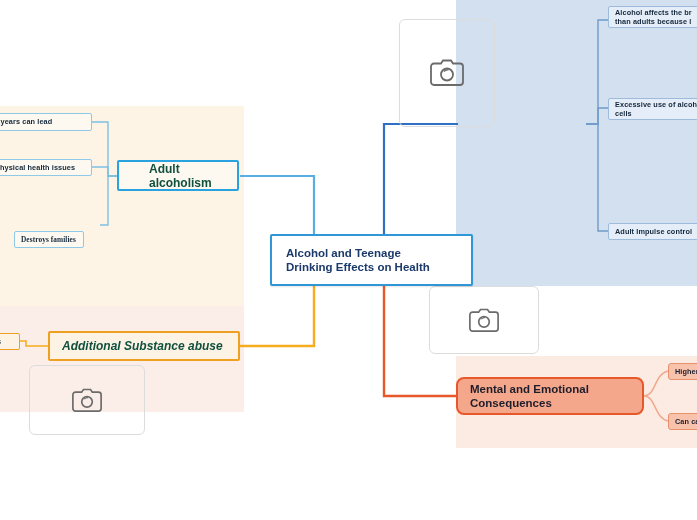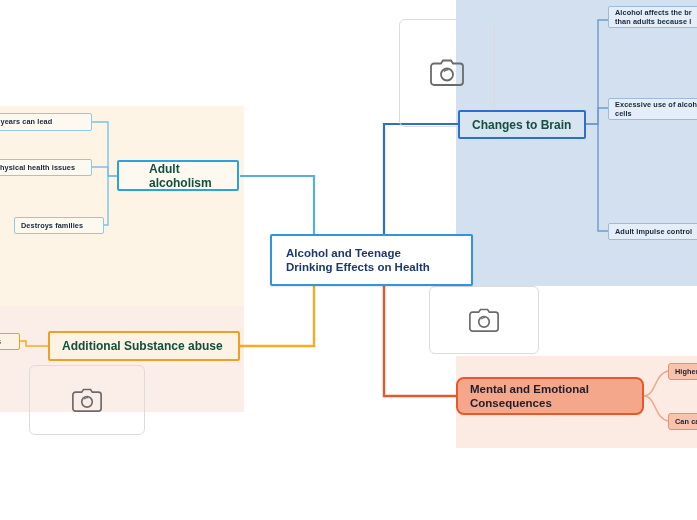--- a/index.html
+++ b/index.html
@@ -158,41 +158,38 @@
   <div class="node node-main main-blue-light" style="left:117px;top:160px;width:122px;height:31px;">
     <span>Adult alcoholism</span>
   </div>
 
   <div class="node node-sub sub-cream" style="left:-26px;top:113px;width:118px;height:18px;">
     <span>nage years can lead</span>
   </div>
   <div class="node node-sub sub-cream" style="left:-12px;top:159px;width:104px;height:17px;">
     <span>Physical health issues</span>
   </div>
-  <div class="node node-sub sub-cream" style="left:14px;top:217px;width:90px;height:17px;">
+  <div class="node node-sub sub-cream" style="left:14px;top:231px;width:70px;height:17px;font-family:Liberation Serif, serif;">
     <span>Destroys families</span>
   </div>
 
-  <div class="node node-main main-blue-dark" style="left:458px;top:110px;width:128px;height:29px;">
-    <span>Changes to Brain</span>
-  </div>
 
   <div class="node node-sub sub-blue" style="left:608px;top:6px;width:104px;height:22px;">
     <span>Alcohol affects the br
 than adults because l</span>
   </div>
   <div class="node node-sub sub-blue" style="left:608px;top:98px;width:104px;height:22px;">
     <span>Excessive use of alcoh
 cells</span>
   </div>
   <div class="node node-sub sub-blue" style="left:608px;top:223px;width:96px;height:17px;">
     <span>Adult Impulse control</span>
   </div>
 
-  <div class="node node-main main-amber" style="left:48px;top:331px;width:192px;height:30px;">
+  <div class="node node-main main-amber" style="left:48px;top:331px;width:192px;height:30px;font-style:italic;">
     <span>Additional Substance abuse</span>
   </div>
 
   <div class="node node-sub sub-amber" style="left:-22px;top:333px;width:42px;height:17px;">
     <span>rugs</span>
   </div>
 
   <div class="node node-main main-salmon" style="left:456px;top:377px;width:188px;height:38px;border-radius:8px;">
     <span>Mental and Emotional
 Consequences</span>

